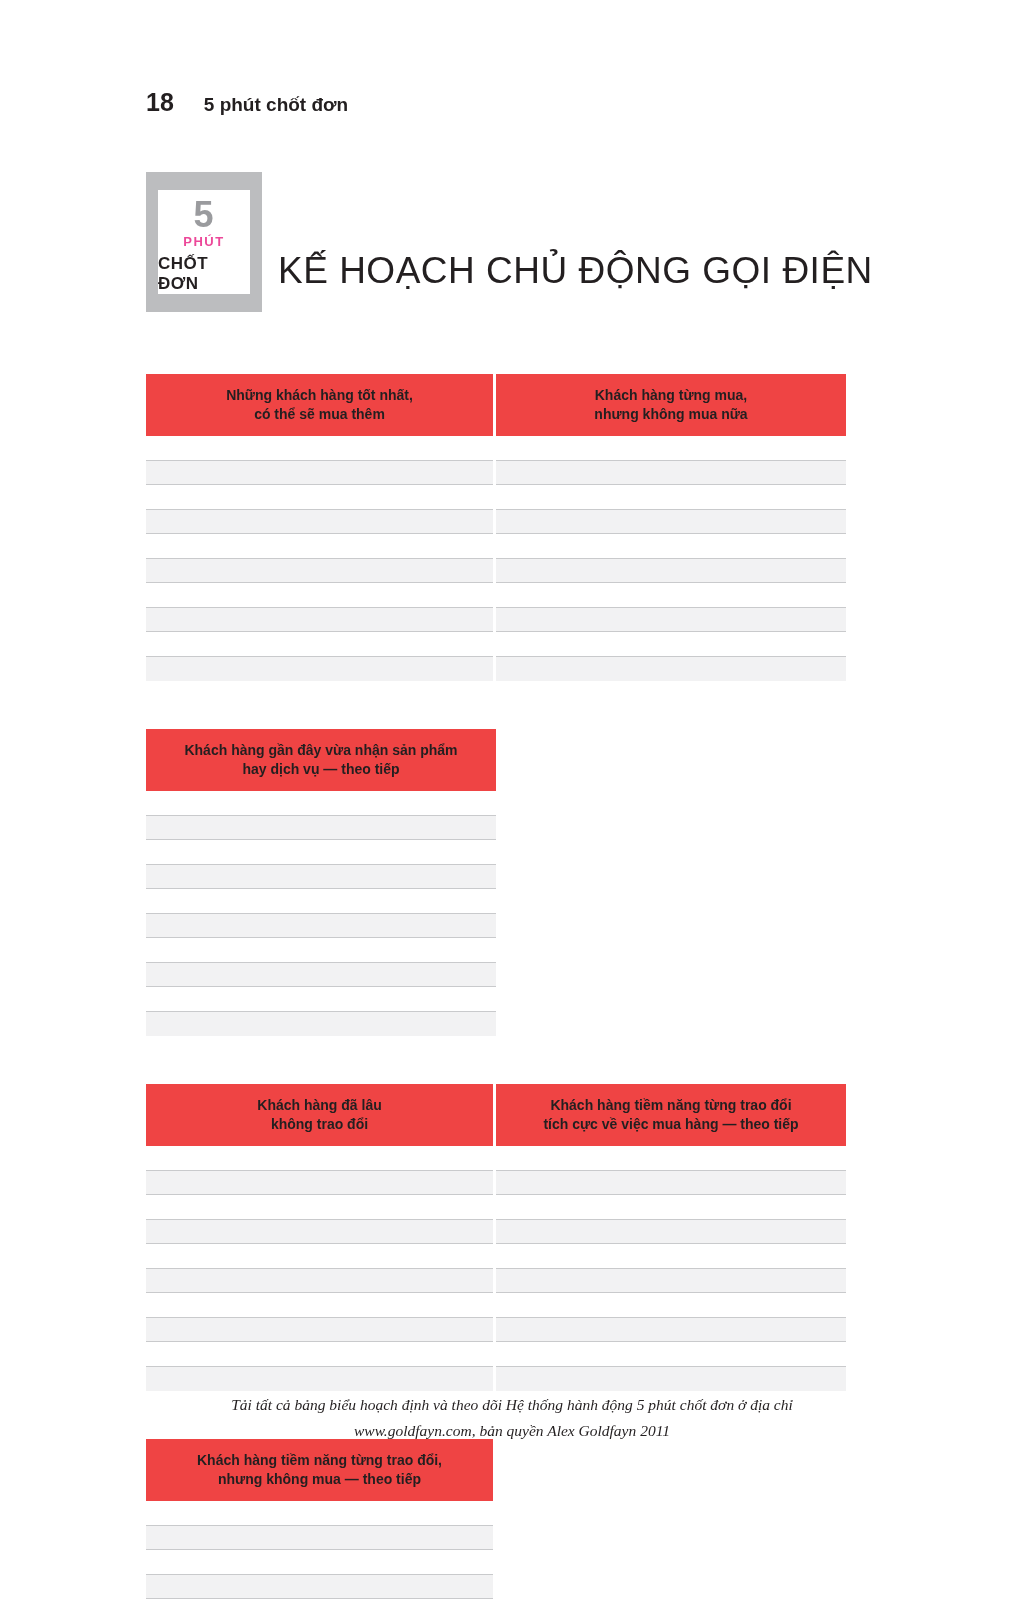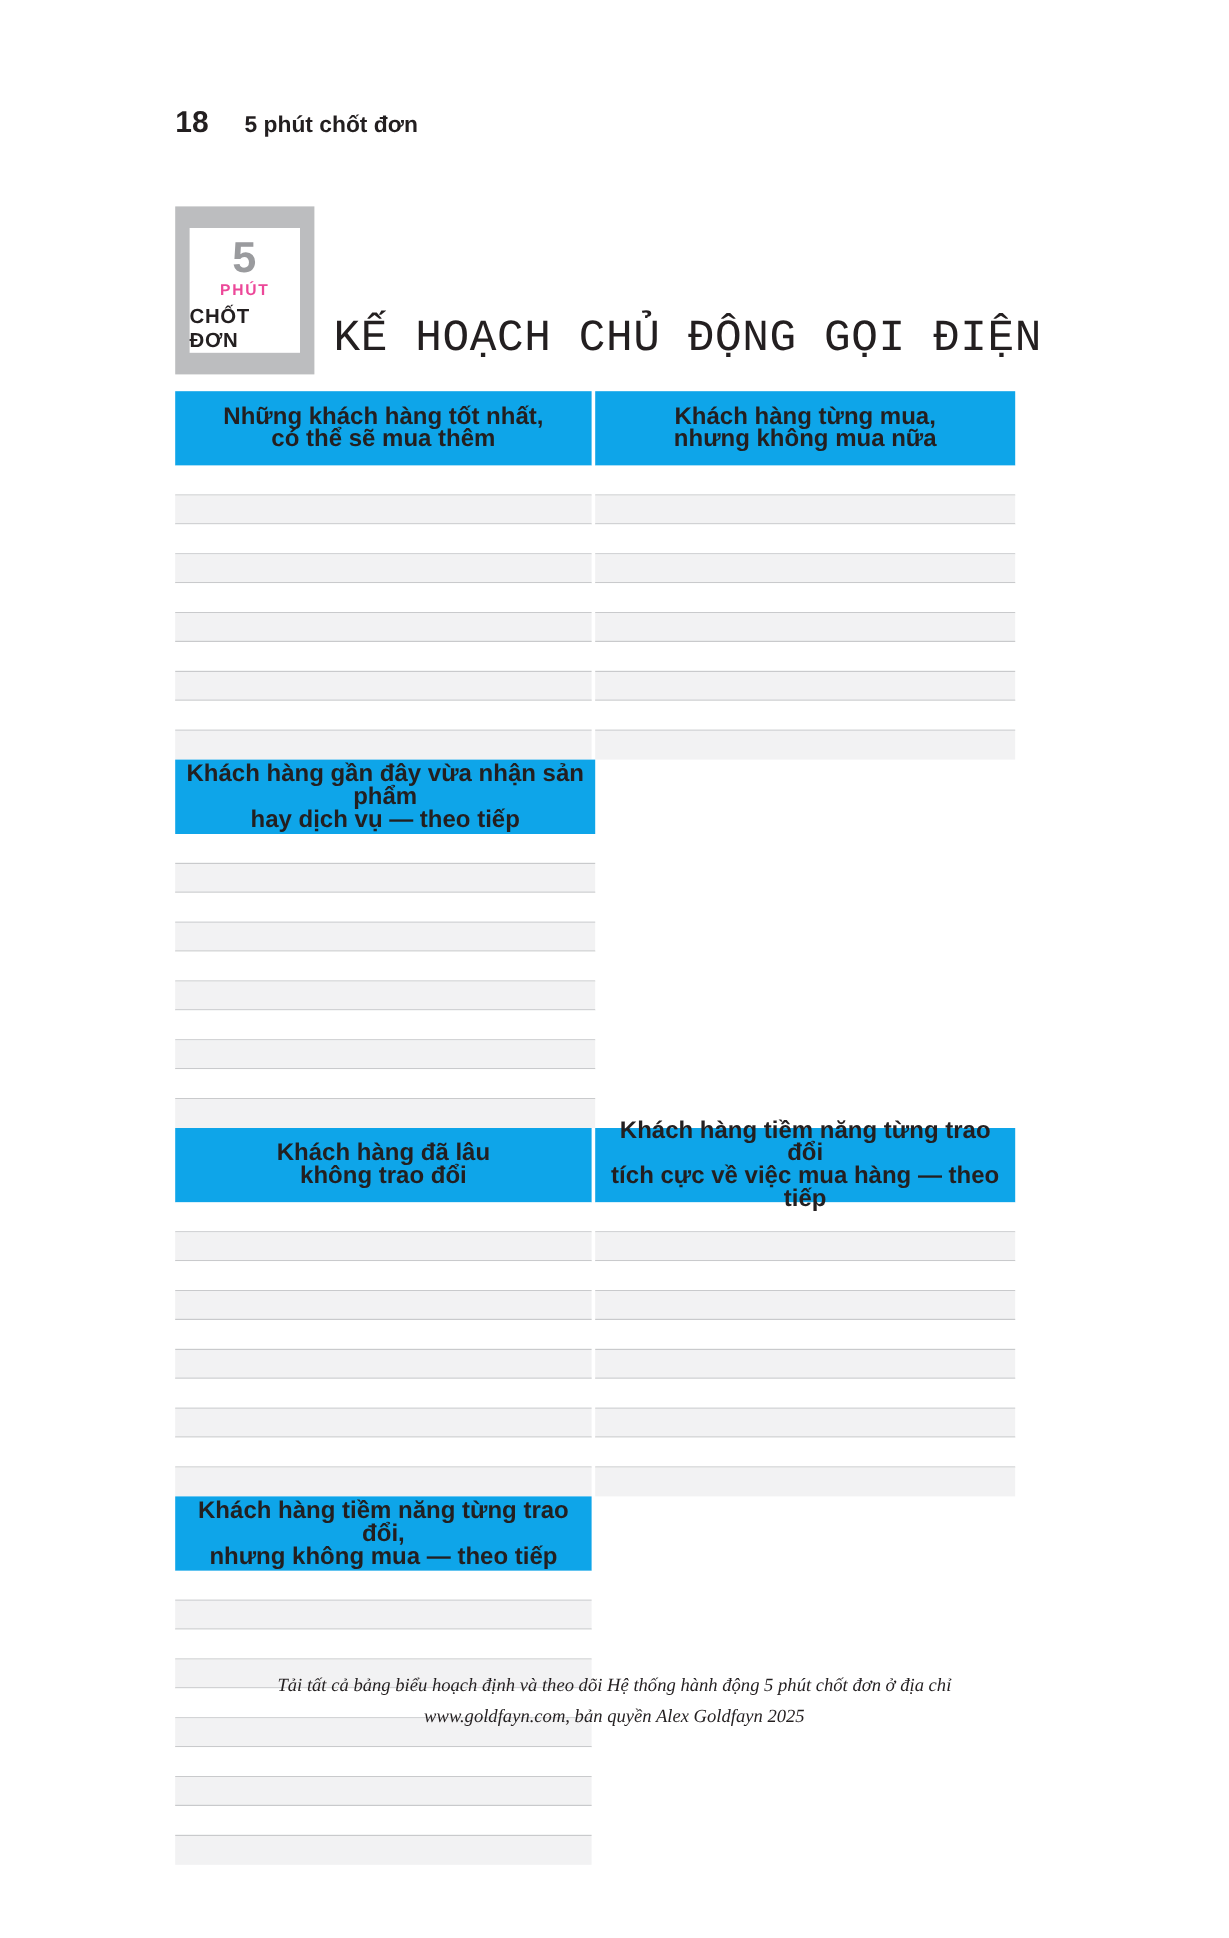--- a/index.html
+++ b/index.html
@@ -88,60 +88,60 @@
     color: #231f20;
     letter-spacing: 0.5px;
     line-height: 20px;
     margin-top: 4px;
   }
 
   
   .main-heading {
     position: absolute;
     left: 278px;
-    top: 262px;
+    top: 250px;
     font-size: 37px;
     font-weight: 400;
     letter-spacing: 0.5px;
     color: #231f20;
     white-space: nowrap;
-    font-family: Liberation Mono, monospace;
   }
 
   
   .grid {
     position: absolute;
     left: 146px;
     top: 326px;
     width: 700px;
   }
   .section {
     display: flex;
     width: 100%;
   }
   .col {
     width: 350px;
     box-sizing: border-box;
   }
   .col.left { border-right: 3px solid #ffffff; }
 
   .hdr {
-    background: #0ea5e9;
-    color: #231f20;
-    font-size: 20px;
+    background: #ef4444;
+    color: #231f20;
+    font-size: 14px;
     font-weight: bold;
     text-align: center;
     line-height: 19px;
     padding: 12px 8px 12px 8px;
     height: 62px;
     box-sizing: border-box;
     display: flex;
     flex-direction: column;
     align-items: center;
     justify-content: center;
+    margin-top: 48px;
   }
   .hdr span { display: block; }
 
   .rows { }
   .row {
     height: 24.5px;
     box-sizing: border-box;
     border-bottom: 1px solid #c9cacc;
   }
   .row.shade { background: #f2f2f3; }
@@ -301,16 +301,16 @@
           <div class="row plain"></div>
           <div class="row shade last"></div>
         </div>
       </div>
     </div>
 
   </div>
 
   <div class="footer">
     <div>Tải tất cả bảng biểu hoạch định và theo dõi Hệ thống hành động 5 phút chốt đơn ở địa chỉ</div>
-    <div>www.goldfayn.com, bản quyền Alex Goldfayn 2025</div>
+    <div>www.goldfayn.com, bản quyền Alex Goldfayn 2011</div>
   </div>
 
 </div>
 
 </body></html>

